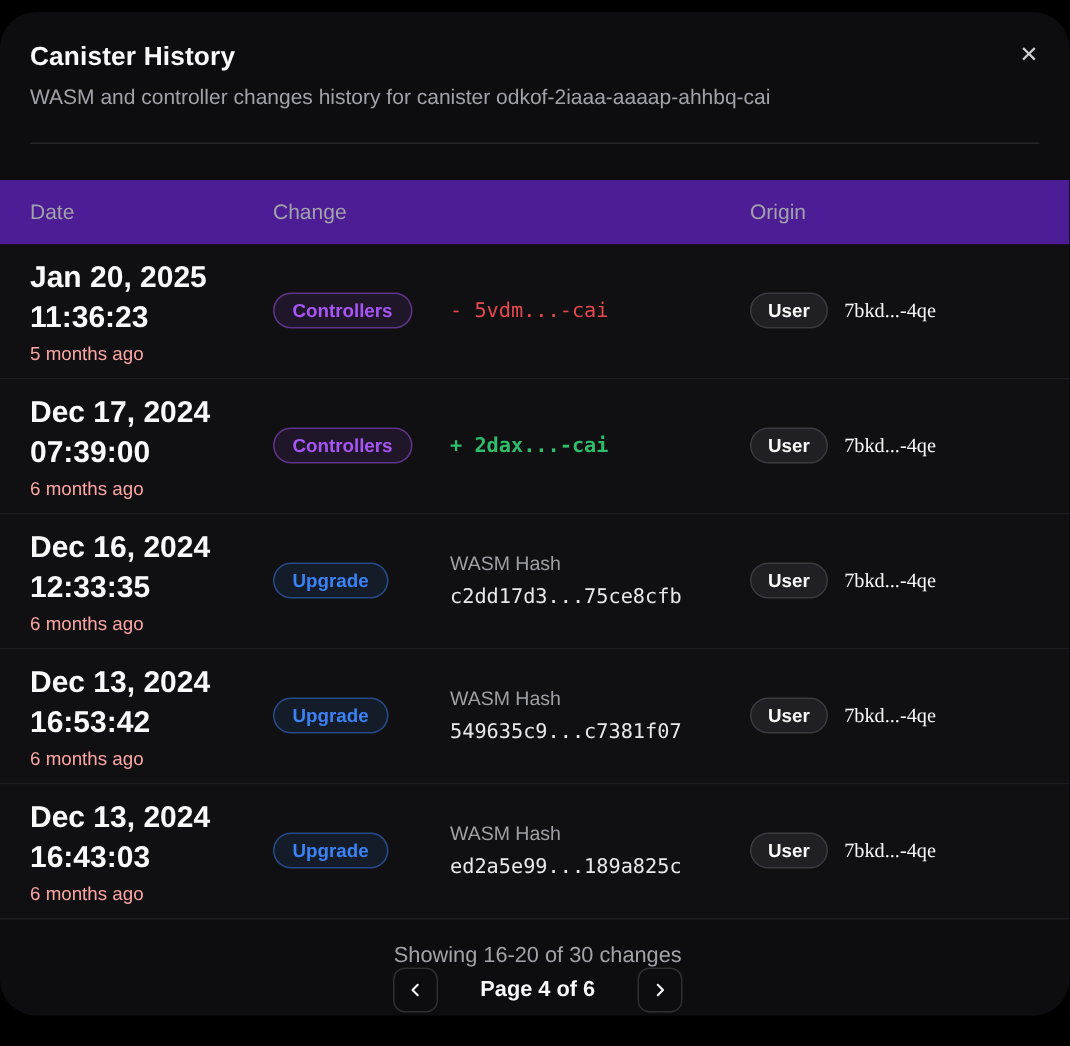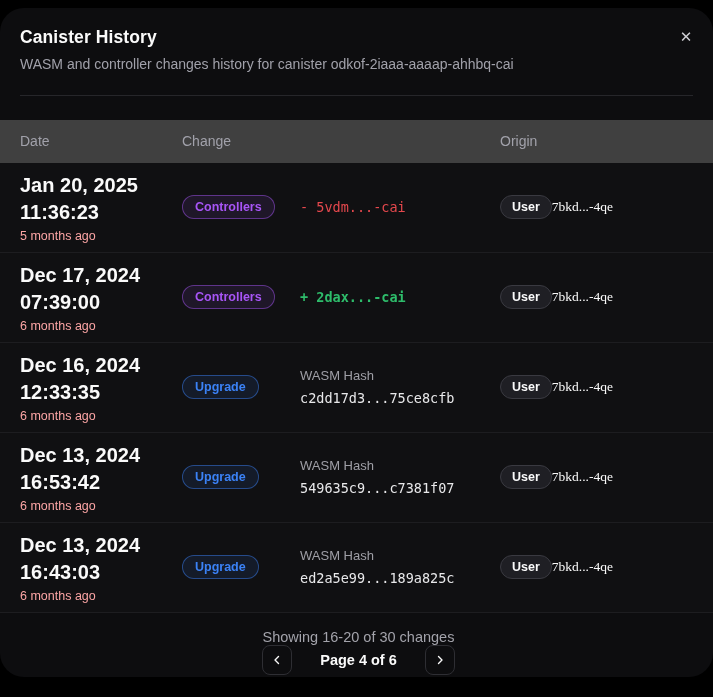--- a/index.html
+++ b/index.html
@@ -36,21 +36,21 @@
   }
   
   .grid-cols {
     display: grid;
     grid-template-columns: 162px 318px 1fr;
     padding-left: 20px; padding-right: 12px;
   }
   .table-head {
     margin-top: 24px;
     height: 43px;
-    background: #404040;
+    background: #4c1d95;
     align-items: center;
     color: #a1a1aa; font-size: 14px; font-weight: 500;
   }
   .row {
     height: 90px;
     align-items: center;
     border-bottom: 1px solid #1d1d20;
     background: #101012;
   }
   .date-line { color: #fafafa; font-size: 20px; font-weight: 700; line-height: 1.35; }
@@ -73,21 +73,21 @@
     color: #3b82f6;
     background: rgba(59, 130, 246, 0.10);
     border: 1px solid rgba(59, 130, 246, 0.48);
   }
   .mono { font-family: "DejaVu Sans Mono", monospace; }
   .diff { font-size: 13.5px; font-weight: 500; }
   .diff-removed { color: #e5484d; }
   .diff-added { color: #2ebd6b; font-weight: bold; }
   .hash-label { color: #9f9fa6; font-size: 13px; }
   .hash-value { margin-top: 7px; color: #e8e8ea; font-size: 13.5px; }
-  .origin-cell { display: flex; align-items: center; }
+  .origin-cell { display: flex; align-items: center; gap: 11px; }
   .badge-user {
     color: #fafafa;
     background: #1f1f24;
     border: 1px solid #3a3a41;
     padding: 4px 11px;
   }
   .origin-hash { color: #fafafa; font-size: 13.5px; font-family: Liberation Serif, serif; }
   
   .modal-footer {
     margin-top: 16px;

